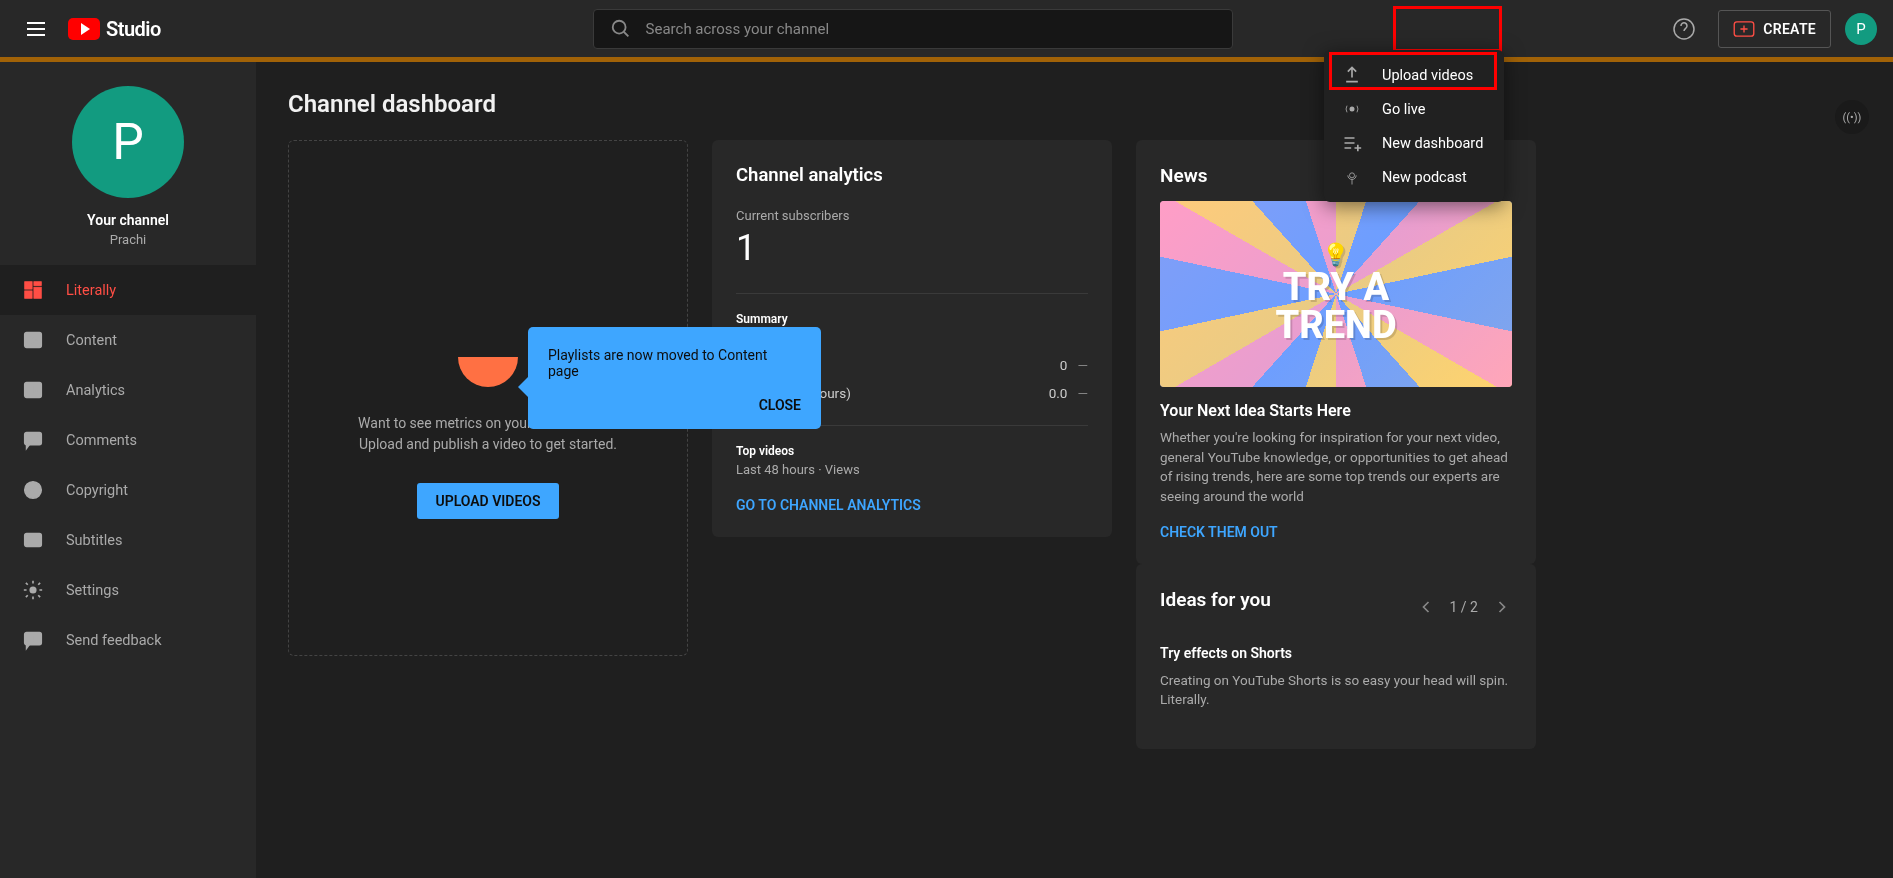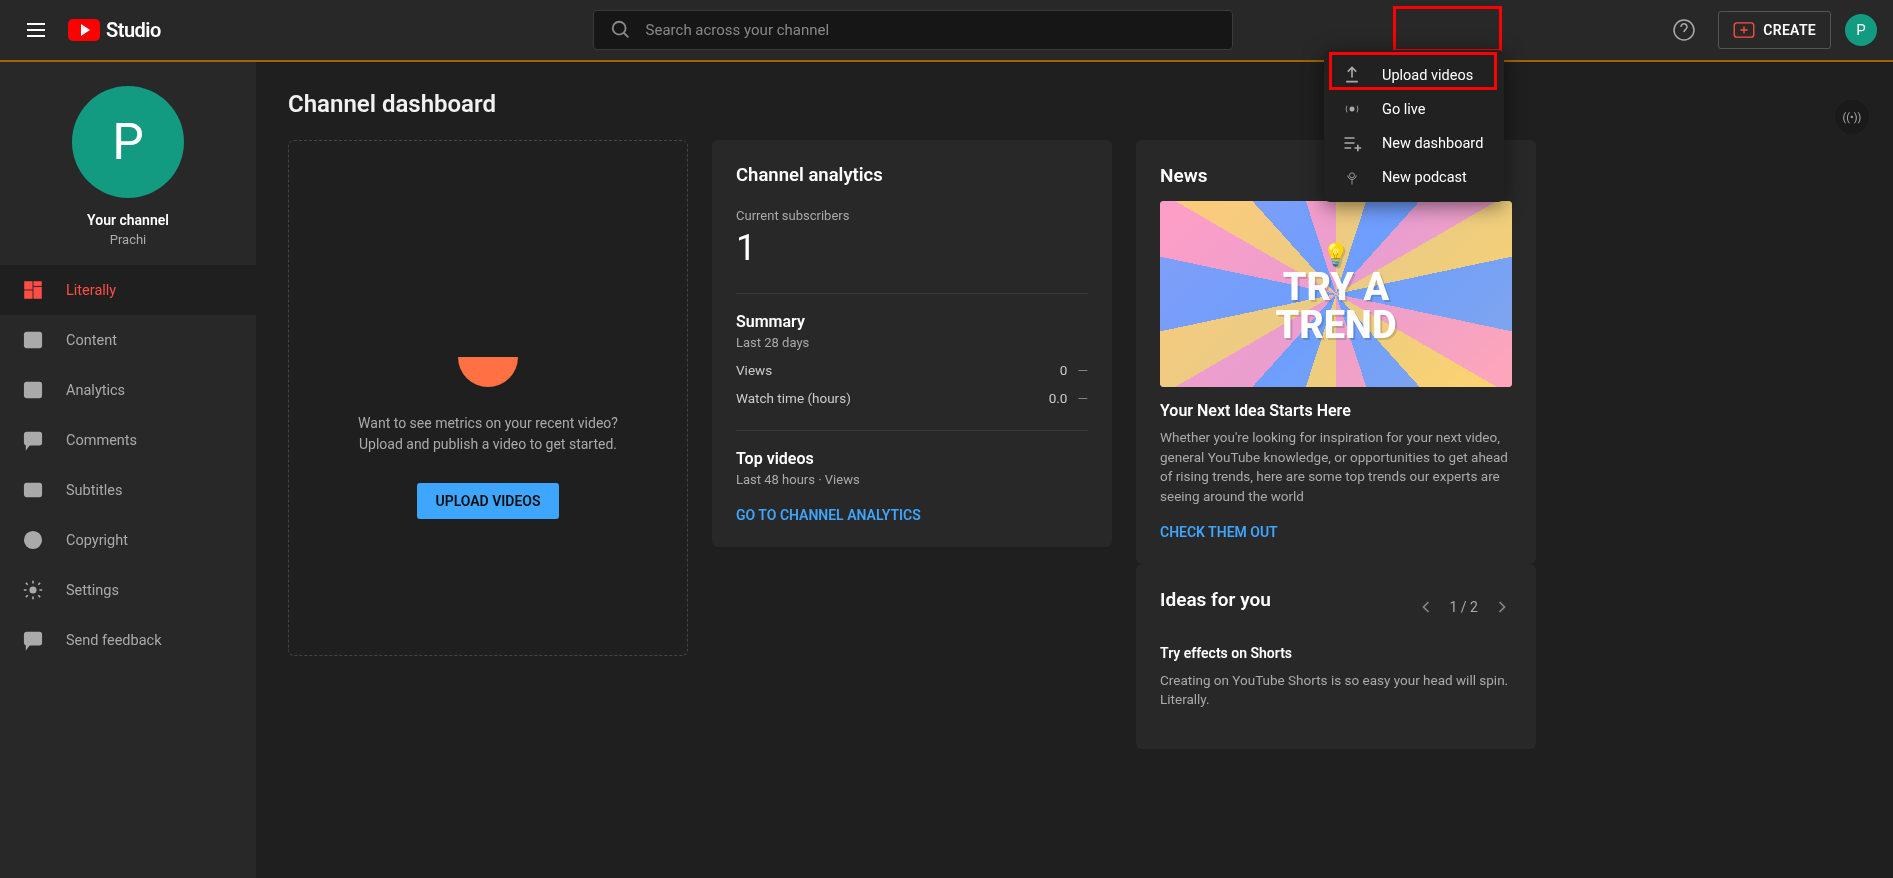--- a/index.html
+++ b/index.html
@@ -1,19 +1,19 @@
 <!DOCTYPE html>
 <html><head>
 <meta charset="utf-8">
 <style>
 * { margin:0; padding:0; box-sizing:border-box; font-family:Roboto,Arial,sans-serif; }
 body { background:#1f1f1f; color:#fff; width:1893px; height:878px; overflow:hidden; position:relative; }
 
 
-.header { height:62px; background:#282828; display:flex; align-items:center; padding:0 16px; border-bottom:2px solid #a16207; }
+.header { height:62px; background:#282828; display:flex; align-items:center; padding:0 16px; border-bottom:5px solid #a16207; }
 .menu-btn { width:40px; height:40px; display:flex; align-items:center; justify-content:center; cursor:pointer; }
 .menu-btn svg { width:24px; height:24px; fill:#fff; }
 .logo { display:flex; align-items:center; margin-left:12px; gap:2px; }
 .logo-play { background:#ff0000; width:32px; height:22px; border-radius:5px; display:flex; align-items:center; justify-content:center; }
 .logo-play::after { content:""; border-left:9px solid #fff; border-top:6px solid transparent; border-bottom:6px solid transparent; margin-left:2px; }
 .logo-text { font-weight:600; font-size:20px; margin-left:4px; letter-spacing:-0.5px; }
 .search-wrap { flex:1; display:flex; justify-content:center; }
 .search { width:640px; height:40px; background:#161616; border:1px solid #3a3a3a; border-radius:4px; display:flex; align-items:center; padding:0 16px; }
 .search svg { width:22px; height:22px; fill:#888; }
 .search input { flex:1; background:transparent; border:none; outline:none; color:#fff; font-size:15px; margin-left:14px; }
@@ -59,21 +59,21 @@
 .dash-illus { width:150px; height:120px; position:relative; margin-bottom:16px; }
 .dash-illus::before { content:""; position:absolute; width:60px; height:60px; background:#ff7043; border-radius:50%; top:50px; left:45px; clip-path:polygon(0 50%,100% 50%,100% 100%,0 100%); }
 .dash-text { color:#aaa; font-size:14px; line-height:1.5; }
 .upload-btn { margin-top:28px; background:#3ea6ff; color:#0d0d0d; font-weight:600; font-size:14px; padding:10px 18px; border-radius:3px; border:none; cursor:pointer; }
 
 .analytics { width:400px; }
 .analytics h3 { font-size:18.5px; font-weight:600; margin-bottom:22px; }
 .a-label { color:#aaa; font-size:13px; }
 .a-big { font-size:36px; font-weight:400; margin-top:4px; }
 .a-divider { height:1px; background:#3a3a3a; margin:24px 0 18px; }
-.a-section-title { font-size:16px; font-weight:600; }
+.a-section-title { font-size:12px; font-weight:600; }
 .a-row { display:flex; justify-content:space-between; font-size:13.5px; color:#ccc; margin-top:12px; }
 .a-row .dash { color:#888; margin-left:10px; }
 .a-link { margin-top:20px; color:#3ea6ff; font-weight:600; font-size:14px; cursor:pointer; }
 
 .rightcol { width:400px; display:flex; flex-direction:column; }
 .news h3, .ideas h3 { font-size:19px; font-weight:600; margin-bottom:14px; }
 .trend-img { width:100%; height:186px; border-radius:4px; background:linear-gradient(135deg,#ff9ec6 0%,#6d9eff 50%,#ffd36e 100%); display:flex; align-items:center; justify-content:center; font-size:38px; font-weight:800; color:#fff; text-align:center; line-height:1; text-shadow:2px 2px 0 rgba(0,0,0,.15); position:relative; overflow:hidden; }
 .trend-img::before { content:""; position:absolute; inset:0; background:repeating-conic-gradient(from 0deg at 50% 50%,#ffd36e 0 18deg,#6d9eff 18deg 42deg,#ff9ec6 42deg 60deg); opacity:.85; }
 .trend-img span { position:relative; z-index:1; }
 .trend-img .bulb { font-size:22px; display:block; margin-bottom:2px; }
@@ -202,31 +202,31 @@
     </div>
     <div class="nav-item">
       <svg viewBox="0 0 24 24" fill="none" stroke-width="1.8">
           <rect x="3" y="4" width="18" height="13" rx="2"></rect>
           <path d="M7 9h10M7 13h6M8 17l-3 4v-4"></path>
         </svg>
       <span>Comments</span>
     </div>
     <div class="nav-item">
       <svg viewBox="0 0 24 24" fill="none" stroke-width="1.8">
+          <circle cx="12" cy="12" r="9"></circle>
+          <path d="M14 10a3 3 0 100 4"></path>
+        </svg>
+      <span>Copyright</span>
+    </div>
+    <div class="nav-item">
+      <svg viewBox="0 0 24 24" fill="none" stroke-width="1.8">
           <rect x="3" y="5" width="18" height="14" rx="2"></rect>
           <path d="M7 12h4M13 12h4M7 15h6"></path>
         </svg>
       <span>Subtitles</span>
-    </div>
-    <div class="nav-item">
-      <svg viewBox="0 0 24 24" fill="none" stroke-width="1.8">
-          <circle cx="12" cy="12" r="9"></circle>
-          <path d="M14 10a3 3 0 100 4"></path>
-        </svg>
-      <span>Copyright</span>
     </div>
     <div class="nav-item">
       <svg viewBox="0 0 24 24" fill="none" stroke-width="1.8">
           <circle cx="12" cy="12" r="3"></circle>
           <path d="M12 2v3M12 19v3M4.2 4.2l2.1 2.1M17.7 17.7l2.1 2.1M2 12h3M19 12h3M4.2 19.8l2.1-2.1M17.7 6.3l2.1-2.1"></path>
         </svg>
       <span>Settings</span>
     </div>
     <div class="nav-item">
       <svg viewBox="0 0 24 24" fill="none" stroke-width="1.8">
@@ -293,15 +293,19 @@
                 </svg>
             </div>
           </div>
           <div class="ideas-sub">Try effects on Shorts</div>
           <div class="ideas-body">Creating on YouTube Shorts is so easy your head will spin. Literally.</div>
         </div>
       </div>
 
     </div>
 
+    <div class="tip">
+      <div class="tip-text">Playlists are now moved to Content page</div>
+      <div class="tip-close">CLOSE</div>
+    </div>
 
   </div>
 </div>
 
 </body></html>

